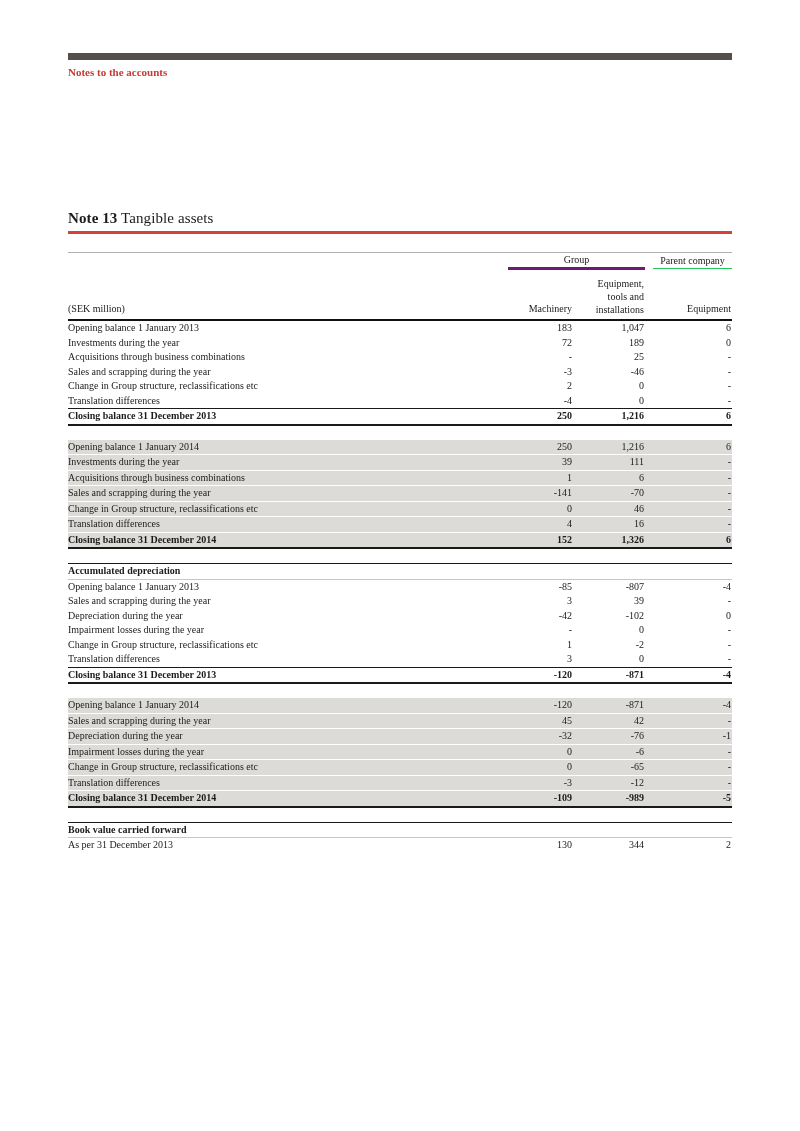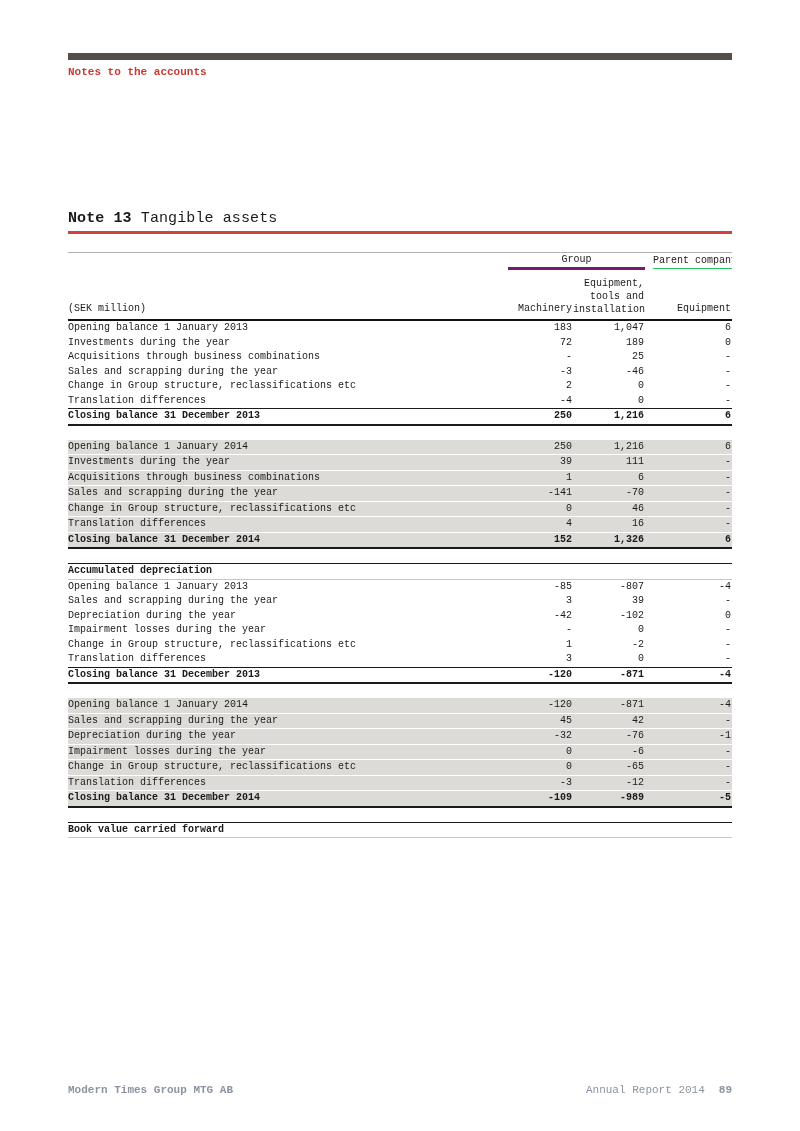--- a/index.html
+++ b/index.html
@@ -1,18 +1,18 @@
 <!DOCTYPE html>
 <html><head>
 <meta charset="utf-8">
 <style>
   html,body { margin:0; padding:0; background:#ffffff; }
   .page {
     position:relative; width:800px; height:1131px; background:#ffffff;
-    font-family:Liberation Mono, monospace; color:#1b1b1b; overflow:hidden;
+    font-family:Liberation Serif, serif; color:#1b1b1b; overflow:hidden;
   }
   .topbar { position:absolute; left:68px; top:53px; width:664px; height:7px; background:#544f49; }
   .kicker { position:absolute; left:68px; top:66px; font-size:11px; font-weight:bold; color:#c93a33; }
   .note-title { position:absolute; left:68px; top:210px; font-size:15px; margin:0; font-weight:normal; letter-spacing:0.1px; }
   .note-title .bold { font-weight:bold; }
   .red-rule { position:absolute; left:68px; top:231px; width:664px; height:3px; background:#d2413c; }
 
   .table-wrap { position:absolute; left:68px; top:252px; width:664px; }
   table { border-collapse:collapse; width:664px; table-layout:fixed; font-size:10px; color:#1b1b1b; }
   th, td { padding:0; font-weight:normal; vertical-align:bottom; line-height:14.5px; height:14.5px;
@@ -260,25 +260,27 @@
             <td class="num">-109</td>
             <td class="num">-989</td>
             <td class="num">-5</td>
           </tr>
           <tr class="spacer">
             <td colspan="4"></td>
           </tr>
           <tr class="section-head topline">
             <td colspan="4">Book value carried forward</td>
           </tr>
+          <tr class="">
+            <td>As per 31 December 2013</td>
+            <td class="num">130</td>
+            <td class="num">344</td>
+            <td class="num">2</td>
+          </tr>
           <tr class="spacer">
             <td colspan="4"></td>
           </tr>
         </tbody>
     </table>
   </div>
 
-  <div class="footer">
-    <span class="left">Modern Times Group MTG AB</span>
-    <span class="right"><span style="margin-left:0">Annual Report 2014</span><span class="pagenum">89</span></span>
-  </div>
 
 </div>
 
 </body></html>

